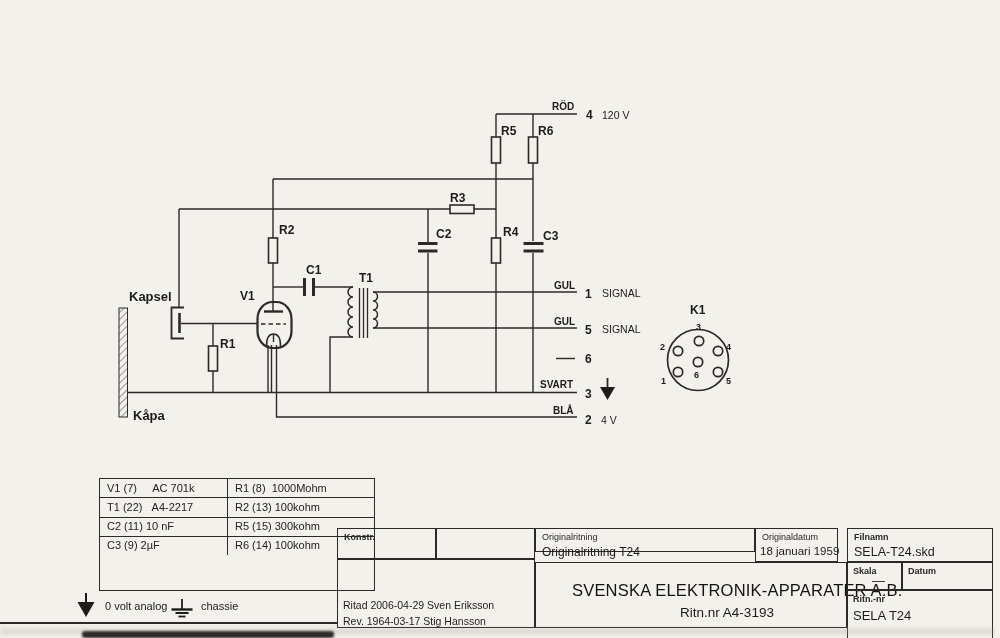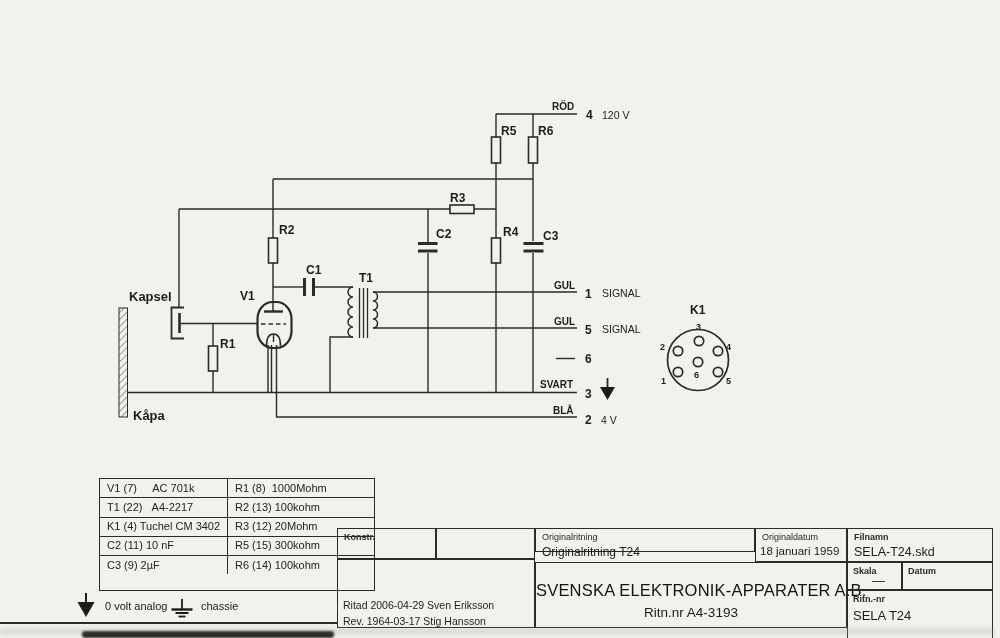--- a/index.html
+++ b/index.html
@@ -15,21 +15,21 @@
   #parts-table{left:63px;top:478px;width:276px;height:113px;border:1.5px solid #2b2a27;background:transparent;margin-left:36px;}
   .pt-row{display:flex;height:18.3px;border-bottom:1px solid #2b2a27;}
   .pt-row:last-child{border-bottom:none;}
   .pt-cell{box-sizing:border-box;font-size:11px;padding:2.5px 0 0 7px;white-space:pre;color:#232220;}
   .pt-left{width:128px;border-right:1px solid #2b2a27;}
   .pt-right{flex:1;}
   
   .legend-label{position:absolute;font-size:11px;color:#232220;}
   
   #title-block{left:337px;top:528px;width:656px;height:100px;}
-  .tb-cell{position:absolute;box-sizing:border-box;border:1.4px solid #2b2a27;background:transparent;}
+  .tb-cell{position:absolute;box-sizing:border-box;border:1.4px solid #2b2a27;background:transparent;padding-left:36px;}
   .tb-small{font-size:9px;position:absolute;left:6px;top:3px;color:#2a2927;}
   .tb-small.bold{font-weight:700;}
   .tb-value{font-size:12px;position:absolute;left:6px;top:16px;white-space:nowrap;color:#1c1b19;}
   #tb-company{position:absolute;width:100%;text-align:center;top:18px;font-size:16.5px;letter-spacing:.2px;white-space:nowrap;color:#151412;}
   #tb-drawingno{position:absolute;width:100%;text-align:center;top:42px;font-size:13.5px;color:#1c1b19;}
   .tb-foot{position:absolute;left:5px;font-size:10.5px;color:#232220;white-space:nowrap;}
   
   #bottom-line{left:0;top:622px;width:338px;height:1.7px;background:#2b2a27;}
   #scan-strip-dark{left:82px;top:631px;width:252px;height:7px;background:#2e2c29;filter:blur(1.3px);border-radius:3px;}
   #scan-strip-light{left:0;top:629px;width:994px;height:5px;background:#aaa69e;opacity:.4;filter:blur(2.5px);}
@@ -184,24 +184,20 @@
 <div id="parts-table" class="blk">
   <div class="pt-row">
     <div class="pt-cell pt-left">V1 (7)&nbsp;&nbsp;&nbsp;&nbsp;&nbsp;AC 701k</div>
     <div class="pt-cell pt-right">R1 (8)&nbsp;&nbsp;1000Mohm</div>
   </div>
   <div class="pt-row">
     <div class="pt-cell pt-left">T1 (22)&nbsp;&nbsp;&nbsp;A4-2217</div>
     <div class="pt-cell pt-right">R2 (13) 100kohm</div>
   </div>
   <div class="pt-row">
-    <div class="pt-cell pt-left">K1 (4) Tuchel CM 3402</div>
-    <div class="pt-cell pt-right">R3 (12) 20Mohm</div>
-  </div>
-  <div class="pt-row">
     <div class="pt-cell pt-left">C2 (11) 10 nF</div>
     <div class="pt-cell pt-right">R5 (15) 300kohm</div>
   </div>
   <div class="pt-row">
     <div class="pt-cell pt-left">C3 (9) 2µF</div>
     <div class="pt-cell pt-right">R6 (14) 100kohm</div>
   </div>
 </div>
 
 <div class="legend-label blk" style="left:105px;top:600px;">0 volt analog</div>
@@ -215,21 +211,21 @@
   <div class="tb-cell" style="left:99px;top:0;width:99px;height:31px;"></div>
   <div class="tb-cell" style="left:0;top:31px;width:198px;height:69px;">
     <span class="tb-foot" style="top:39px;">Ritad 2006-04-29 Sven Eriksson</span>
     <span class="tb-foot" style="top:55px;">Rev. 1964-03-17 Stig Hansson</span>
   </div>
 
   <div class="tb-cell" style="left:198px;top:0;width:220px;height:24px;">
     <span class="tb-small">Originalritning</span>
     <span class="tb-value">Originalritning T24</span>
   </div>
-  <div class="tb-cell" style="left:418px;top:0;width:92px;height:34px;text-align:right;">
+  <div class="tb-cell" style="left:418px;top:0;width:83px;height:34px;text-align:right;">
     <span class="tb-small">Originaldatum</span>
     <span class="tb-value" style="left:4px;font-size:11.5px;">18 januari 1959</span>
   </div>
   <div class="tb-cell" style="left:198px;top:34px;width:312px;height:66px;">
     <div id="tb-company">SVENSKA ELEKTRONIK-APPARATER A.B.</div>
     <div id="tb-drawingno">Ritn.nr A4-3193</div>
   </div>
 
   <div class="tb-cell" style="left:510px;top:0;width:146px;height:34px;">
     <span class="tb-small bold">Filnamn</span>

